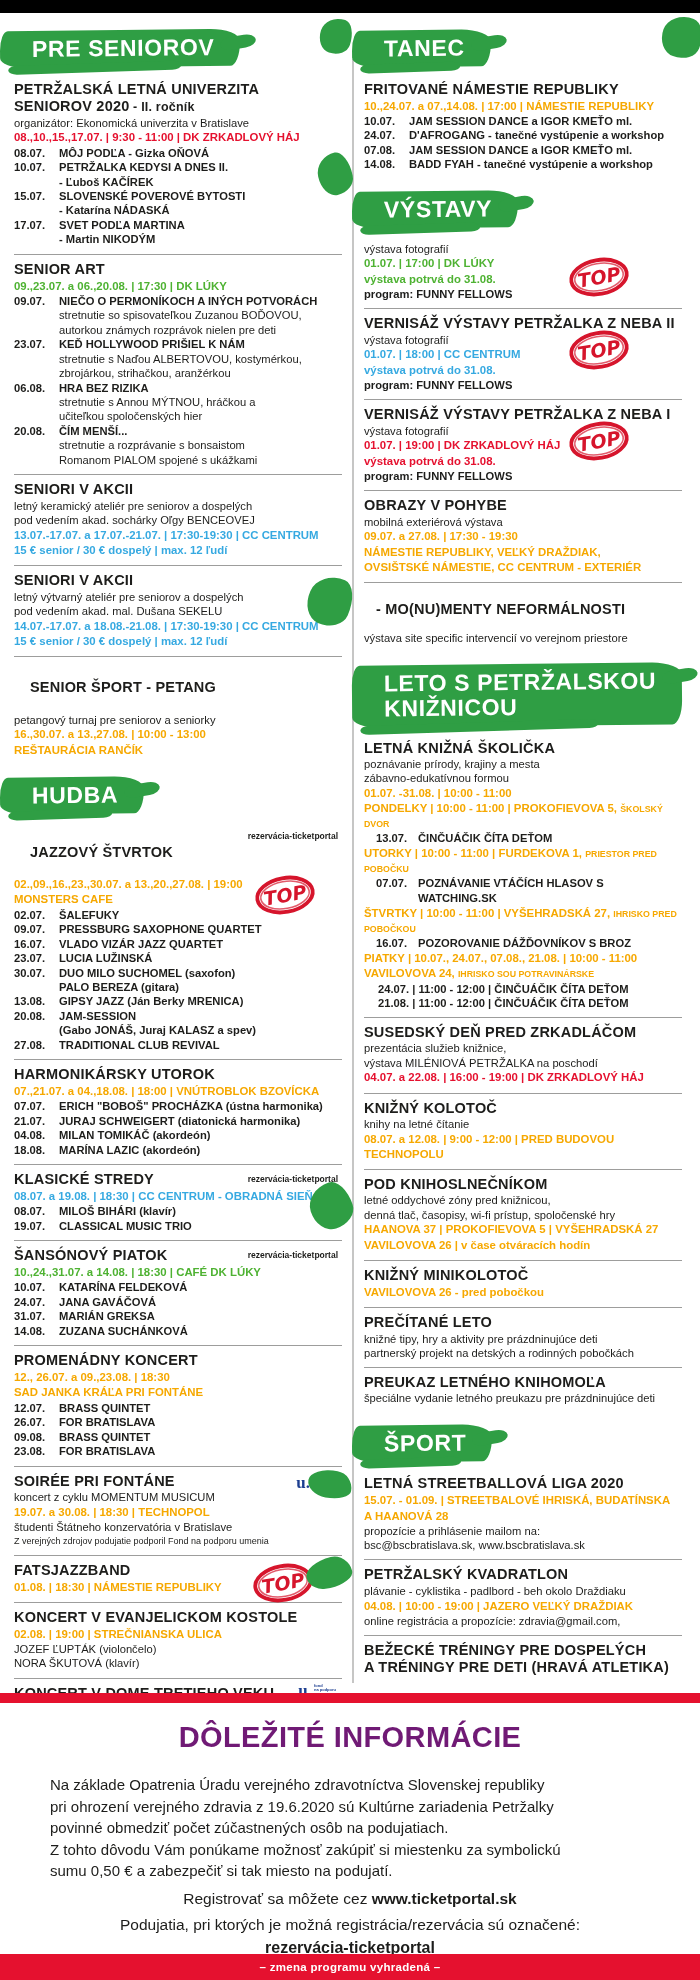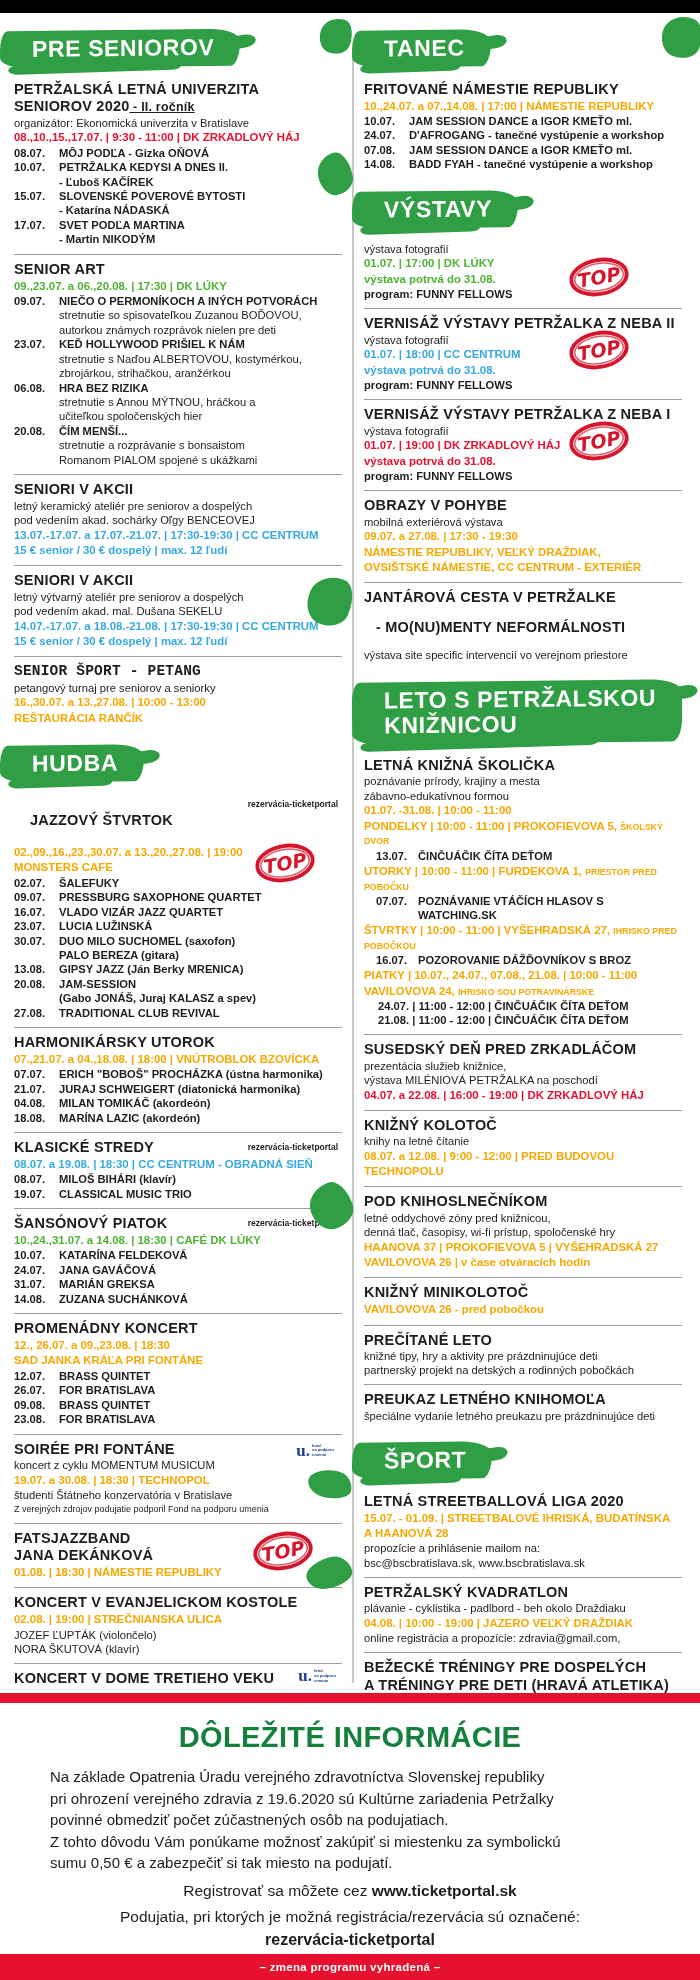--- a/index.html
+++ b/index.html
@@ -19,21 +19,21 @@
   .col.right .brush{margin-left:-12px;}
   .brush::after{content:"";position:absolute;right:-16px;top:7px;width:36px;height:13px;background:#2f9e44;
                 border-radius:12px/7px;transform:rotate(-9deg);}
   .brush::before{content:"";position:absolute;left:8px;bottom:-5px;width:72%;height:9px;background:#2f9e44;
                  border-radius:10px/5px;transform:rotate(-1.2deg);}
   .brush .l2{display:block;}
   
   .event{position:relative;padding:5px 0 6px;}
   .divider{border:0;border-top:1.5px solid #9d9d9c;margin:1px 0;}
   .title-line{font-size:14.5px;font-weight:800;letter-spacing:.2px;line-height:1.2;}
-  .title-line .suffix{font-weight:600;font-size:12.5px;text-decoration:underline;}
+  .title-line .suffix{font-weight:600;font-size:12.5px;}
   .note{position:absolute;right:4px;top:8px;font-size:8.5px;font-weight:700;color:#1d1d1b;}
   .line{font-size:11.2px;line-height:1.27;font-weight:500;}
   .line.smalltext{font-size:9px;line-height:1.4;margin-top:1px;}
   .line.colored{font-weight:700;font-size:11.4px;line-height:1.3;margin:.5px 0;}
   .line.lightcol{font-weight:600;}
   .line .suffix-small{font-size:8.8px;font-weight:700;}
   .line.indent{padding-left:14px;}
   .line.strong{font-weight:600;}
   .c-red{color:#e5112f}.c-orange{color:#f6a800}.c-blue{color:#36a9e1}.c-green{color:#4eb232}
   .row{display:flex;font-size:11.2px;line-height:1.29;}
@@ -43,21 +43,21 @@
   .row.indent{padding-left:12px;}
   .row.indent .d{flex:0 0 42px;}
   
   .stamp{position:absolute;width:66px;height:48px;pointer-events:none;}
   .ulogo{position:absolute;display:flex;gap:2px;color:#1c3e90;align-items:flex-start;}
   .ulogo .u{font-family:"Liberation Serif","DejaVu Serif",serif;font-weight:700;font-size:17px;line-height:.8;}
   .ulogo .fin{display:flex;flex-direction:column;font-size:4px;line-height:1.2;font-weight:700;}
   
   .redbar{height:10px;background:#e5112f;}
   .footer{text-align:center;padding:10px 24px 0;}
-  .footer h1{color:#15803d;font-size:29px;font-weight:800;letter-spacing:.4px;margin:8px 0 12px;text-align:center;}
+  .footer h1{color:#701a75;font-size:29px;font-weight:800;letter-spacing:.4px;margin:8px 0 20px;text-align:center;}
   .fpar{font-size:15px;line-height:1.44;text-align:left;padding:0 26px;}
   .freg{font-size:15.5px;margin-top:8px;}
   .fbold{font-weight:800;font-size:16px;margin-top:5px;}
   .fhr{border:0;border-top:2px solid #8a8a89;margin:11px -4px 9px;}
   .weather{display:flex;text-align:left;font-size:13.5px;line-height:1.5;padding-left:16px;}
   .wicon{flex:0 0 78px;display:flex;justify-content:center;padding-top:8px;}
   .bottombar{position:absolute;left:0;right:0;bottom:0;height:26px;background:#e5112f;color:#fff;
              display:flex;align-items:center;justify-content:center;font-size:11.5px;font-weight:700;letter-spacing:.3px;}
   
   .blob{position:absolute;background:#2f9e44;border-radius:62% 38% 55% 45%/48% 62% 38% 52%;}
@@ -175,21 +175,21 @@
       <hr class="divider">
       <article class="event">
         <h3 class="title-line" style="margin: 0px;">SENIORI V AKCII</h3>
         <div class="line plain">letný výtvarný ateliér pre seniorov a dospelých</div>
         <div class="line plain">pod vedením akad. mal. Dušana SEKELU</div>
         <div class="line colored c-blue">14.07.-17.07. a 18.08.-21.08. | 17:30-19:30 | CC CENTRUM</div>
         <div class="line colored c-blue">15 € senior / 30 € dospelý | max. 12 ľudí</div>
       </article>
       <hr class="divider">
       <article class="event">
-        <h3 class="title-line" style="margin: 0px; font-family: Liberation Mono, monospace;">SENIOR ŠPORT - PETANG</h3>
+        <h3 class="title-line" style="margin: 16px;">SENIOR ŠPORT - PETANG</h3>
         <div class="line plain">petangový turnaj pre seniorov a seniorky</div>
         <div class="line colored c-orange">16.,30.07. a 13.,27.08. | 10:00 - 13:00</div>
         <div class="line colored c-orange">REŠTAURÁCIA RANČÍK</div>
       </article>
       <div class="brush"><span class="l1">HUDBA</span></div>
       <article class="event">
         <span class="note">rezervácia-ticketportal</span>
         <div class="stamp" style="right: 24px; top: 48px;"><svg width="66" height="48" viewBox="0 0 66 48">
             <g transform="rotate(-10 33 24)">
               <ellipse cx="33" cy="24" rx="28" ry="17" fill="none" stroke="#d6152c" stroke-width="3.8"></ellipse>
@@ -339,21 +339,20 @@
       <hr class="divider">
       <article class="event">
         <div class="stamp" style="right: 26px; top: 2px;"><svg width="66" height="48" viewBox="0 0 66 48">
             <g transform="rotate(-10 33 24)">
               <ellipse cx="33" cy="24" rx="28" ry="17" fill="none" stroke="#d6152c" stroke-width="3.8"></ellipse>
               <ellipse cx="33" cy="24" rx="24.5" ry="13.5" fill="none" stroke="#d6152c" stroke-width="1.6" opacity=".7"></ellipse>
               <text x="33" y="31" text-anchor="middle" font-family="DejaVu Sans, sans-serif" font-size="19" font-weight="bold" font-style="italic" fill="#d6152c">TOP</text>
             </g>
           </svg></div>
         <h3 class="title-line" style="margin: 0px;">FATSJAZZBAND</h3>
-        <h3 class="title-line" style="margin: 0px;">JANA DEKÁNKOVÁ</h3>
         <div class="line colored c-orange">01.08. | 18:30 | NÁMESTIE REPUBLIKY</div>
       </article>
       <hr class="divider">
       <article class="event">
         <h3 class="title-line" style="margin: 0px;">KONCERT V EVANJELICKOM KOSTOLE</h3>
         <div class="line colored c-orange">02.08. | 19:00 | STREČNIANSKA ULICA</div>
         <div class="line plain">JOZEF ĽUPTÁK (violončelo)</div>
         <div class="line plain">NORA ŠKUTOVÁ (klavír)</div>
       </article>
       <hr class="divider">
@@ -438,21 +437,20 @@
       <hr class="divider">
       <article class="event">
         <h3 class="title-line" style="margin: 0px;">OBRAZY V POHYBE</h3>
         <div class="line plain">mobilná exteriérová výstava</div>
         <div class="line colored c-orange">09.07. a 27.08. | 17:30 - 19:30</div>
         <div class="line colored c-orange">NÁMESTIE REPUBLIKY, VEĽKÝ DRAŽDIAK,</div>
         <div class="line colored c-orange">OVSIŠTSKÉ NÁMESTIE, CC CENTRUM - EXTERIÉR</div>
       </article>
       <hr class="divider">
       <article class="event">
-        <h3 class="title-line" style="margin: 0px;">JANTÁROVÁ CESTA V PETRŽALKE</h3>
         <h3 class="title-line" style="margin: 12px;">- MO(NU)MENTY NEFORMÁLNOSTI</h3>
         <div class="line plain">výstava site specific intervencií vo verejnom priestore</div>
       </article>
       <div class="brush"><span class="l1">LETO S PETRŽALSKOU</span><span class="l2">KNIŽNICOU</span></div>
       <article class="event">
         <h3 class="title-line" style="margin: 0px;">LETNÁ KNIŽNÁ ŠKOLIČKA</h3>
         <div class="line plain">poznávanie prírody, krajiny a mesta</div>
         <div class="line plain">zábavno-edukatívnou formou</div>
         <div class="line colored c-orange">01.07. -31.08. | 10:00 - 11:00</div>
         <div class="line colored c-orange">PONDELKY | 10:00 - 11:00 | PROKOFIEVOVA 5, <span class="suffix-small">ŠKOLSKÝ DVOR</span></div>

